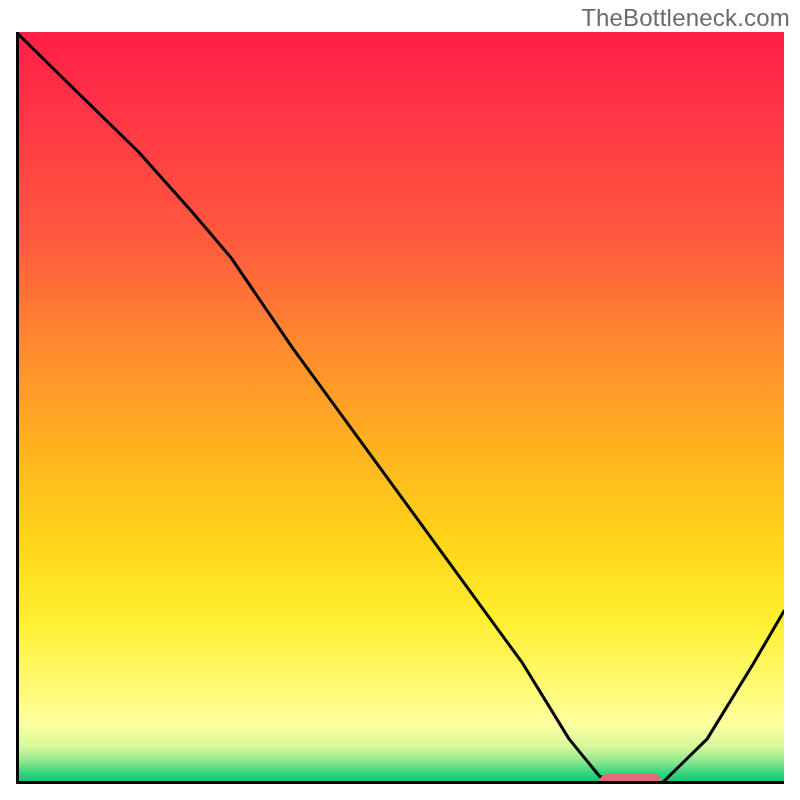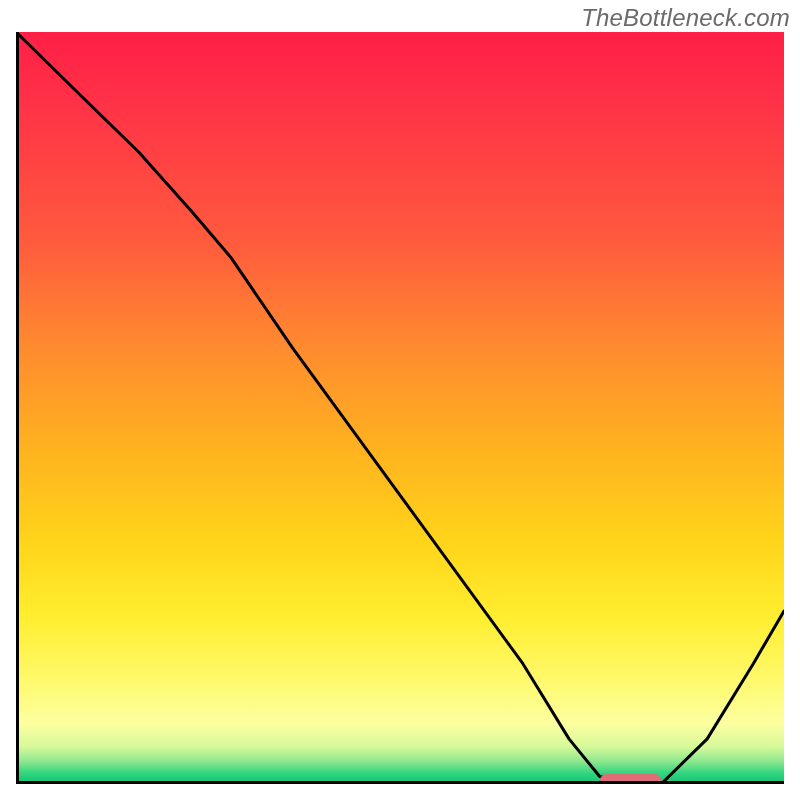--- a/index.html
+++ b/index.html
@@ -17,21 +17,20 @@
   }
   .watermark {
     position: absolute;
     top: 4px;
     right: 10px;
     font-size: 24px;
     font-weight: 500;
     color: #6a6a6a;
     letter-spacing: 0.2px;
     z-index: 30;
-    font-style: italic;
   }
   .plot-area {
     position: absolute;
     left: 16px;
     top: 32px;
     width: 768px;
     height: 752px;
     box-sizing: border-box;
     overflow: hidden;
     z-index: 10;

